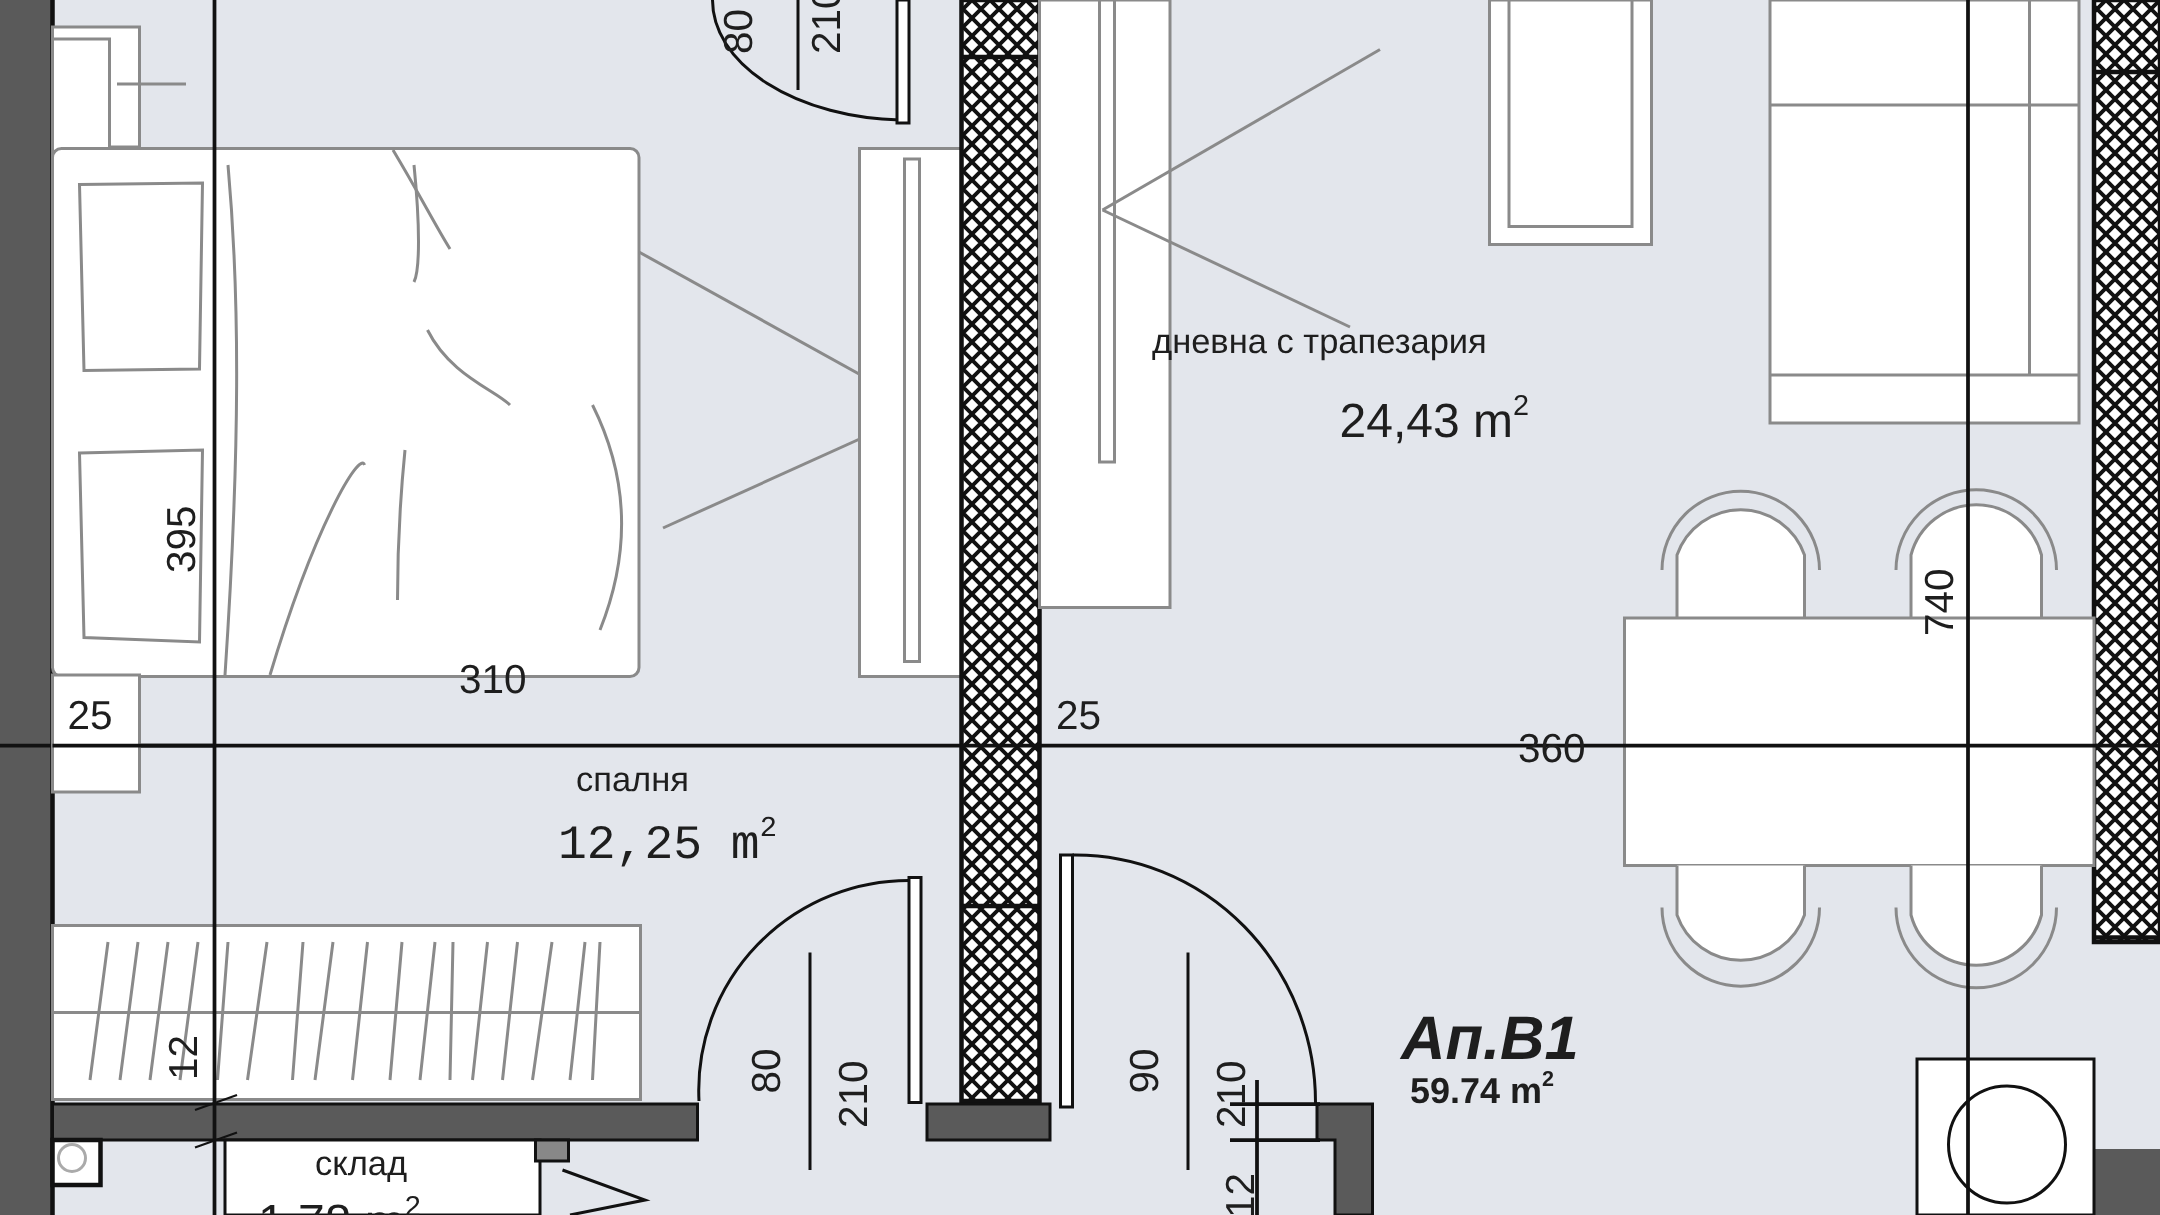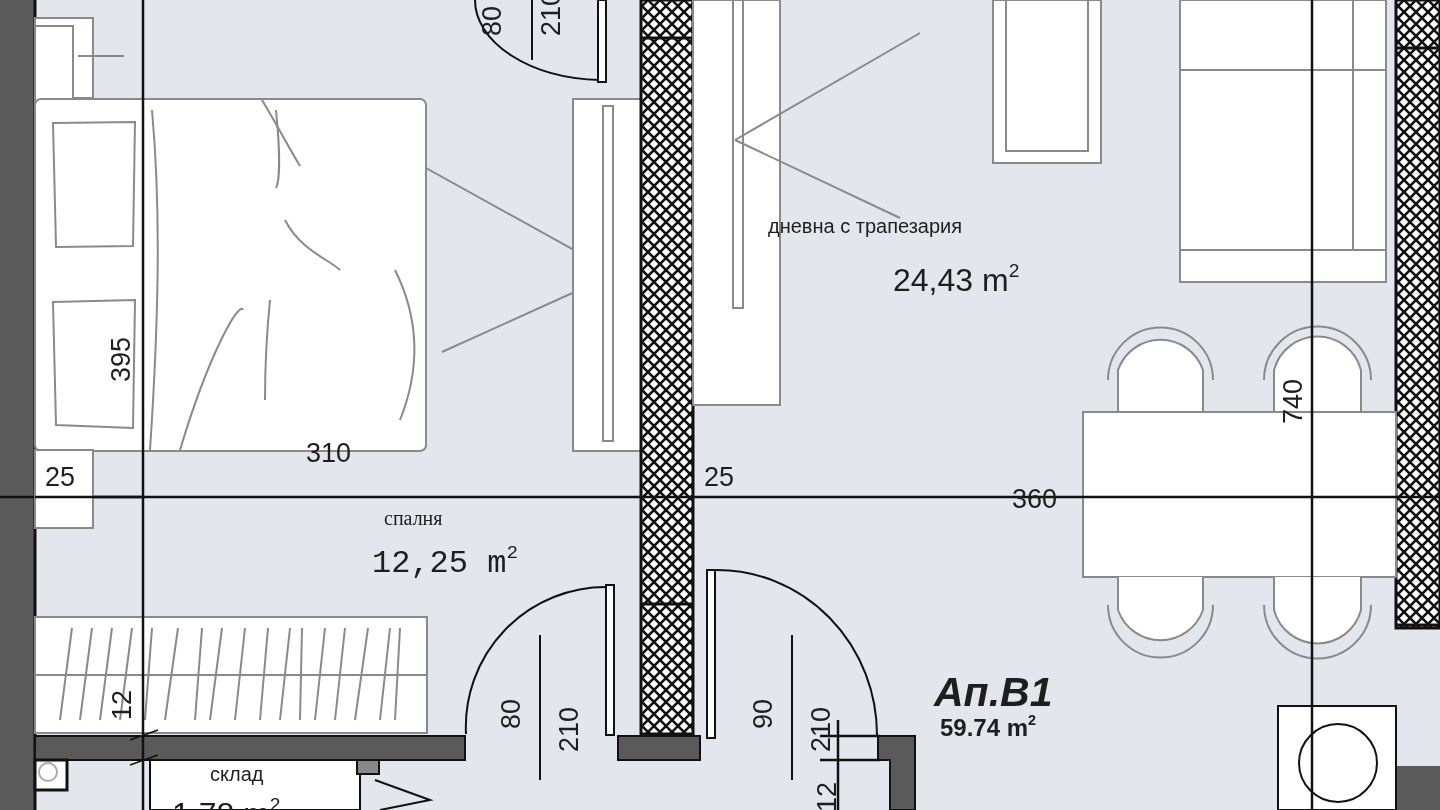--- a/index.html
+++ b/index.html
@@ -1,19 +1,19 @@
 <!DOCTYPE html>
 <html><head>
   <meta charset="utf-8">
   <style>
     html, body { margin: 0; padding: 0; }
     body { width: 1440px; height: 810px; overflow: hidden; background: #e3e6ec; position: relative; font-family: "Liberation Sans", sans-serif; }
     #plan { position: absolute; left: 0; top: 0; width: 1440px; height: 810px; }
     .lbl { position: absolute; color: #1e1e1e; font-family: "Liberation Sans", sans-serif; white-space: nowrap; line-height: 1; }
-    .room-name { font-size: 20px; }
+    .room-name { font-size: 23px; }
     .room-area { font-size: 32px; }
     .dim { font-size: 27px; }
     .vert { transform-origin: left top; transform: rotate(-90deg); }
     .apt-title { font-size: 41px; font-weight: bold; font-style: italic; }
     .apt-area { font-size: 24px; font-weight: bold; }
     sup { font-size: 0.6em; vertical-align: 0.75em; line-height: 0; }
   </style>
 </head>
 <body>
 
@@ -145,21 +145,21 @@
     <line x1="130" y1="740" x2="158" y2="730" stroke-width="1.5"></line>
     <line x1="130" y1="765" x2="158" y2="755" stroke-width="1.5"></line>
   </g>
   <rect x="35" y="450" width="58" height="78" fill="#fff" stroke="#8a8a8a" stroke-width="2"></rect>
   <line x1="35" y1="497" x2="143" y2="497" stroke="#111" stroke-width="2.5"></line>
 </svg>
 
 <div class="lbl room-name" style="left:768px; top:216px;">дневна с трапезария</div>
 <div class="lbl room-area" style="left:893px; top:264px;"><span>24,43 m</span><sup>2</sup></div>
 
-<div class="lbl room-name" style="left:384px; top:508px;font-family:Liberation Serif, serif;">спалня</div>
+<div class="lbl room-name" style="left:384px; top:508px;">спалня</div>
 <div class="lbl room-area" style="left:372px; top:548px;font-family:Liberation Mono, monospace;"><span>12,25 m</span><sup>2</sup></div>
 
 <div class="lbl room-name" style="left:210px; top:764px;">склад</div>
 <div class="lbl room-area" style="left:172px; top:798px;"><span>1,78 m</span><sup>2</sup></div>
 
 <div class="lbl apt-title" style="left:934px; top:672px;">Ап.B1</div>
 <div class="lbl apt-area" style="left:940px; top:716px;"><span>59.74 m</span><sup>2</sup></div>
 
 <div class="lbl dim" style="left:306px; top:440px;">310</div>
 <div class="lbl dim" style="left:45px; top:464px;">25</div>

